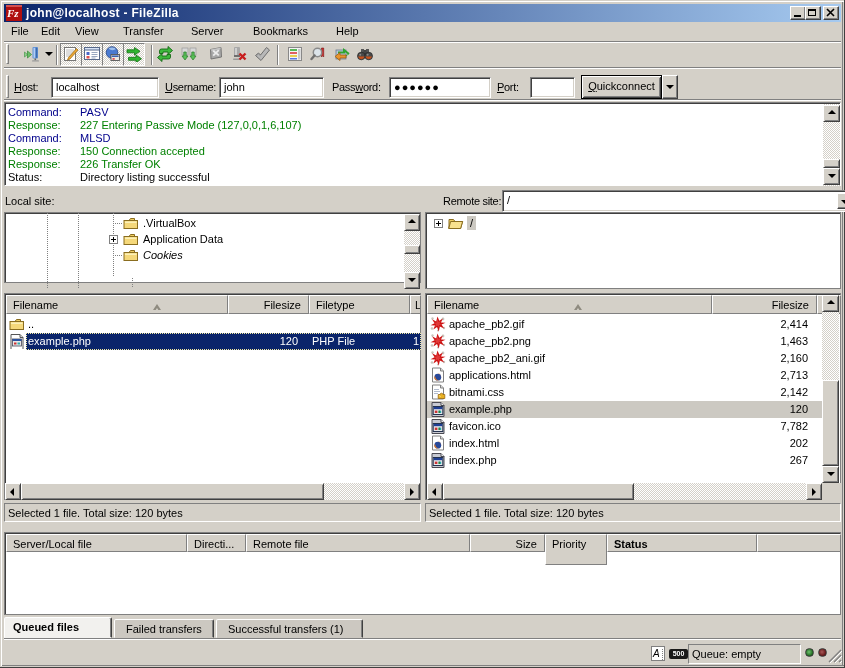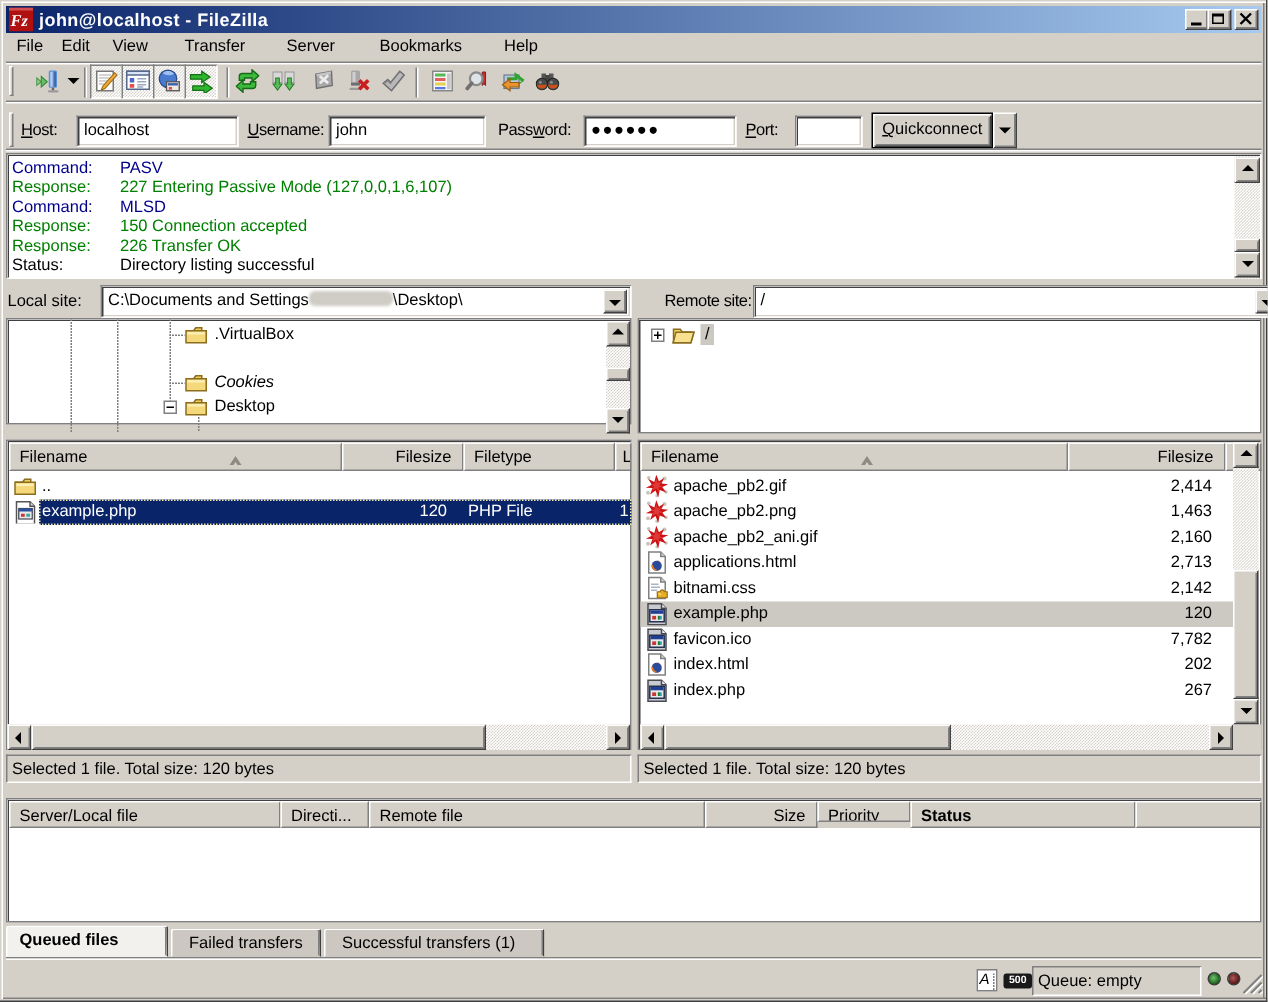--- a/index.html
+++ b/index.html
@@ -317,26 +317,20 @@
         </div>
    <div class="thumb" style="left:0;top:55px;width:17px;height:9px;"></div>
    <div class="sbtn" style="left:0;top:64px;width:17px;height:17px;">
           <div class="arr-d" style="position:absolute;left:4px;top:5px;"></div>
         </div>
   </div>
  </div>
 
  <div class="abs" style="left:4px;top:190px;width:417px;height:22px;">
   <span class="abs" style="left:1px;top:5px;">Local site:</span>
-  <div class="combo" style="left:63px;top:0px;width:354px;height:22px;">
-   <div class="txt">C:\Documents and Settings<span id="blur1"></span>\Desktop\</div>
-   <div class="drop">
-          <div class="arr-d" style="left:3px;top:6px;"></div>
-        </div>
-  </div>
  </div>
 
  <div class="abs" style="left:425px;top:190px;width:416px;height:22px;margin-left:15px;">
   <span class="abs" style="left:3px;top:5px;letter-spacing:-0.3px;">Remote site:</span>
   <div class="combo" style="left:62px;top:0px;width:354px;height:22px;">
    <div class="txt">/</div>
    <div class="drop">
           <div class="arr-d" style="left:3px;top:6px;"></div>
         </div>
   </div>
@@ -349,39 +343,40 @@
   <div class="vdot" style="left:127px;top:65px;height:10px;"></div>
   <div class="treerow" style="top:2px;">
         <div class="hdot" style="left:108px;top:8px;width:10px;"></div>
         <svg class="fold" style="left:118px;" viewBox="0 0 16 16">
           <path d="M1 5.5 h5 l1.5 -2 h4 v2" fill="#efce62" stroke="#8a6d1f" stroke-width="1"></path>
           <rect x="1" y="5.5" width="13.5" height="8" fill="#f5d87a" stroke="#8a6d1f" stroke-width="1"></rect>
           <rect x="2" y="6.5" width="11.5" height="1.5" fill="#fcf0b8"></rect>
         </svg>
         <span style="left:138px;">.VirtualBox</span>
       </div>
+  <div class="treerow" style="top:18px;">
+        <div class="expbox" style="left:104px;top:4px;">
+          <div style="position:absolute;left:1px;top:3px;width:5px;height:1px;background:#000;"></div>
+          <div style="position:absolute;left:3px;top:1px;width:1px;height:5px;background:#000;"></div>
+        </div>
+        <svg class="fold" style="left:118px;" viewBox="0 0 16 16">
+          <path d="M1 5.5 h5 l1.5 -2 h4 v2" fill="#efce62" stroke="#8a6d1f" stroke-width="1"></path>
+          <rect x="1" y="5.5" width="13.5" height="8" fill="#f5d87a" stroke="#8a6d1f" stroke-width="1"></rect>
+          <rect x="2" y="6.5" width="11.5" height="1.5" fill="#fcf0b8"></rect>
+        </svg>
+        <span style="left:138px;">Application Data</span>
+      </div>
   <div class="treerow" style="top:34px;font-style:italic;">
         <div class="hdot" style="left:108px;top:8px;width:10px;"></div>
         <svg class="fold" style="left:118px;" viewBox="0 0 16 16">
           <path d="M1 5.5 h5 l1.5 -2 h4 v2" fill="#efce62" stroke="#8a6d1f" stroke-width="1"></path>
           <rect x="1" y="5.5" width="13.5" height="8" fill="#f5d87a" stroke="#8a6d1f" stroke-width="1"></rect>
           <rect x="2" y="6.5" width="11.5" height="1.5" fill="#fcf0b8"></rect>
         </svg>
         <span style="left:138px;">Cookies</span>
-      </div>
-  <div class="treerow" style="top:50px;">
-        <div class="expbox" style="left:104px;top:4px;">
-          <div style="position:absolute;left:1px;top:3px;width:5px;height:1px;background:#000;"></div>
-        </div>
-        <svg class="fold" style="left:118px;" viewBox="0 0 16 16">
-          <path d="M1 5.5 h5 l1.5 -2 h4 v2" fill="#efce62" stroke="#8a6d1f" stroke-width="1"></path>
-          <rect x="1" y="5.5" width="13.5" height="8" fill="#f5d87a" stroke="#8a6d1f" stroke-width="1"></rect>
-          <rect x="2" y="6.5" width="11.5" height="1.5" fill="#fcf0b8"></rect>
-        </svg>
-        <span style="left:138px;">Desktop</span>
       </div>
 
   <div class="sb" style="left:399px;top:1px;width:16px;height:75px;">
    <div class="checker abs" style="left:0;top:0;width:16px;height:75px;"></div>
    <div class="sbtn" style="left:0;top:0;width:16px;height:17px;">
           <div class="arr-u" style="position:absolute;left:3px;top:4px;"></div>
         </div>
    <div class="thumb" style="left:0;top:31px;width:16px;height:9px;"></div>
    <div class="sbtn" style="left:0;top:58px;width:16px;height:17px;">
           <div class="arr-d" style="position:absolute;left:3px;top:5px;"></div>
@@ -542,21 +537,21 @@
 
  <div class="statbox" style="left:4px;top:503px;width:417px;height:19px;">Selected 1 file. Total size: 120 bytes</div>
  <div class="statbox" style="left:425px;top:503px;width:416px;height:19px;">Selected 1 file. Total size: 120 bytes</div>
 
  <div id="queue" class="pane" style="left:4px;top:532px;width:837px;height:83px;">
   <div class="hdrrow" style="height:18px;">
    <div class="hcell" style="left:0;width:181px;height:18px;">Server/Local file</div>
    <div class="hcell" style="left:181px;width:59px;height:18px;">Directi...</div>
    <div class="hcell" style="left:240px;width:224px;height:18px;">Remote file</div>
    <div class="hcell" style="left:464px;width:75px;height:18px;text-align:right;padding-right:7px;">Size</div>
-   <div class="hcell" style="left:539px;width:62px;height:14px;">Priority</div>
+   <div class="hcell" style="left:539px;width:62px;height:31px;">Priority</div>
    <div class="hcell" style="left:601px;width:150px;height:18px;font-weight:bold;">Status</div>
    <div class="hcell" style="left:751px;width:84px;height:18px;"></div>
   </div>
  </div>
 
  <div id="tabs">
   <div class="tab" style="left:4px;top:617px;height:21px;width:108px;padding-left:8px;background:#f2f1ee;font-weight:bold;">Queued files</div>
   <div class="tab" style="left:114px;top:619px;height:19px;width:100px;padding-left:11px;background:#ccc8c1;">Failed transfers</div>
   <div class="tab" style="left:216px;top:619px;height:19px;width:147px;padding-left:11px;background:#ccc8c1;">Successful transfers (1)</div>
  </div>

